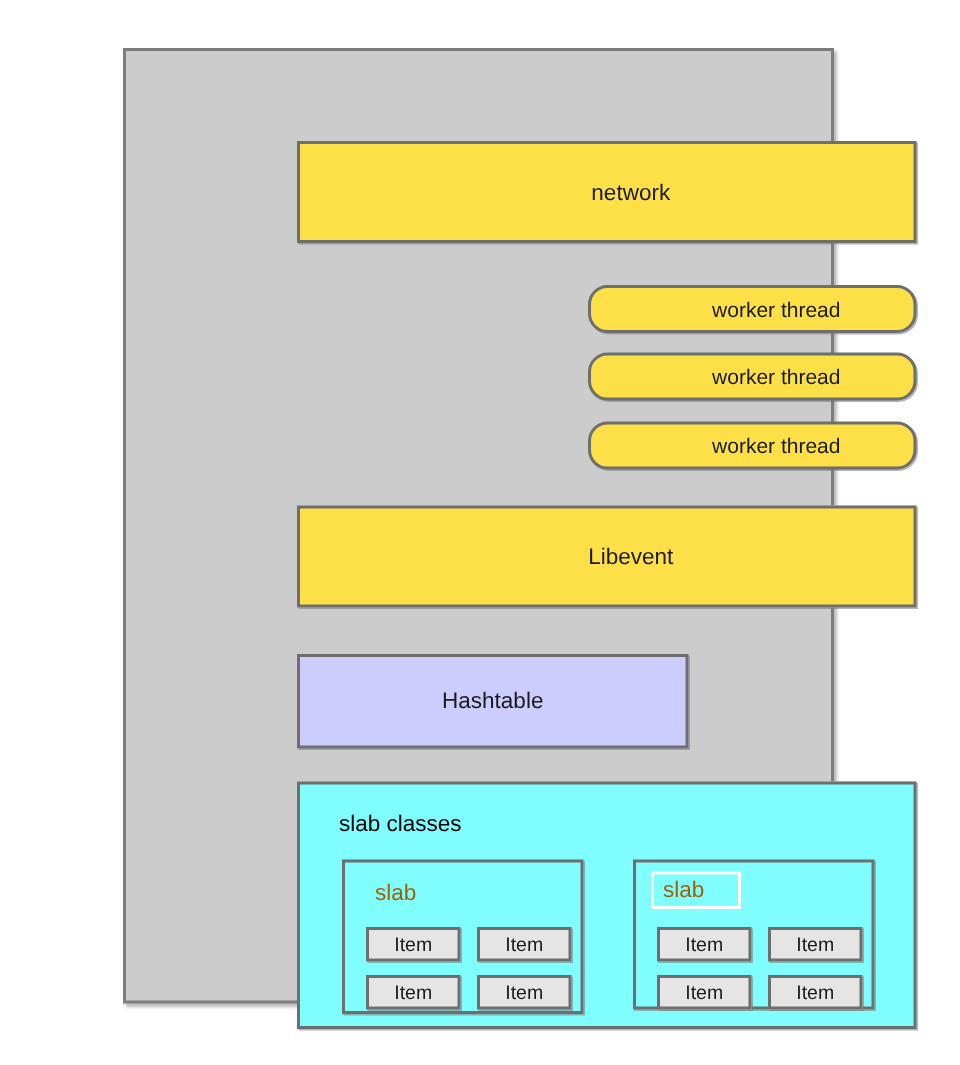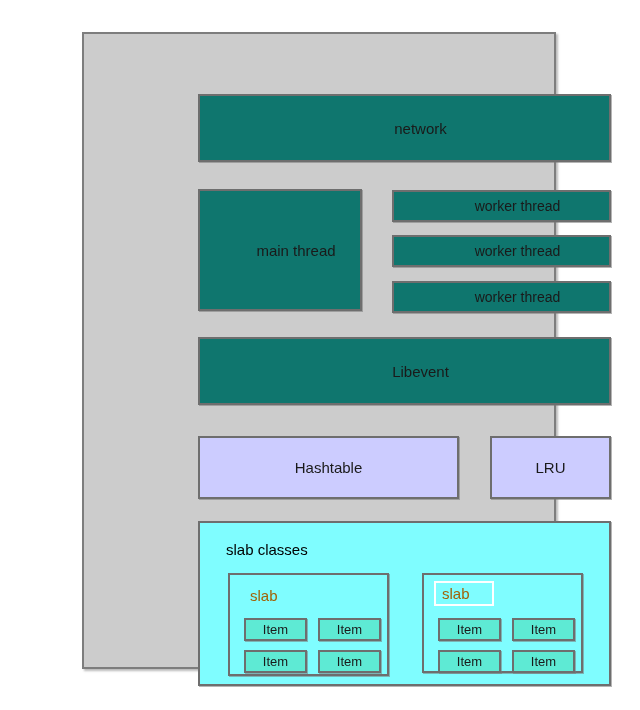--- a/index.html
+++ b/index.html
@@ -36,37 +36,37 @@
     width: 474px;
     height: 637px;
     box-sizing: border-box;
     background: #cccccc;
     border: 2px solid #7d7d7d;
     box-shadow: 2px 2px 2px 0 rgba(140,140,140,0.6);
   }
 
   
   .cyan {
-    background: #0f766e;
+    background: #fde047;
     padding-left: 32px;
   }
   
   .lavender {
     background: #ccccff;
   }
   
   .brightcyan {
     background: #7ffdff;
   }
 
   #network-box   { left: 114px; top: 60px;  width: 413px; height: 68px;  font-size: 15px; }
 
   #main-thread-box { left: 114px; top: 155px; width: 164px; height: 122px; font-size: 15px; }
 
-  .worker-thread-box { left: 308px; width: 219px; height: 32px; font-size: 14px; }
+  .worker-thread-box { left: 308px; width: 219px; height: 32px; font-size: 14px; border-radius: 13px; }
   #worker-thread-0 { top: 156px; }
   #worker-thread-1 { top: 201px; }
   #worker-thread-2 { top: 247px; }
 
   #libevent-box  { left: 114px; top: 303px; width: 413px; height: 68px;  font-size: 15px; }
 
   #hashtable-box { left: 114px; top: 402px; width: 261px; height: 63px; font-size: 15px; }
   #lru-box       { left: 406px; top: 402px; width: 121px; height: 63px; font-size: 15px; }
 
   
@@ -110,21 +110,21 @@
     border: 2px solid #ffffff;
     left: 10px;
     top: 6px;
     padding: 2px 22px 2px 6px;
   }
 
   .item-box {
     position: absolute;
     box-sizing: border-box;
     border: 2px solid #6e6e6e;
-    background: #5eead4;
+    background: #e5e5e5;
     display: flex;
     align-items: center;
     justify-content: center;
     font-size: 13px;
     color: #1a1a1a;
     width: 63px;
     height: 23px;
     box-shadow: 1px 1px 0 0 rgba(120,120,120,0.55);
   }
   .item-col-0 { left: 14px; }
@@ -134,43 +134,37 @@
 </style>
 </head>
 <body>
 
 <div id="diagram-frame">
 
   <div class="box cyan" id="network-box">
     <span>network</span>
   </div>
 
-  <div class="box cyan" id="main-thread-box">
-    <span>main thread</span>
-  </div>
 
   <div class="box cyan worker-thread-box" id="worker-thread-0">
     <span>worker thread</span>
   </div>
   <div class="box cyan worker-thread-box" id="worker-thread-1">
     <span>worker thread</span>
   </div>
   <div class="box cyan worker-thread-box" id="worker-thread-2">
     <span>worker thread</span>
   </div>
 
   <div class="box cyan" id="libevent-box">
     <span>Libevent</span>
   </div>
 
   <div class="box lavender" id="hashtable-box">
     <span>Hashtable</span>
-  </div>
-  <div class="box lavender" id="lru-box">
-    <span>LRU</span>
   </div>
 
   <div class="box brightcyan" id="slab-classes-box">
     <span id="slab-classes-label">slab classes</span>
 
     <div class="slab-group" id="slab-group-0">
       <span class="slab-label">slab</span>
       <div class="item-box item-col-0 item-row-0">
         <span>Item</span>
       </div>

